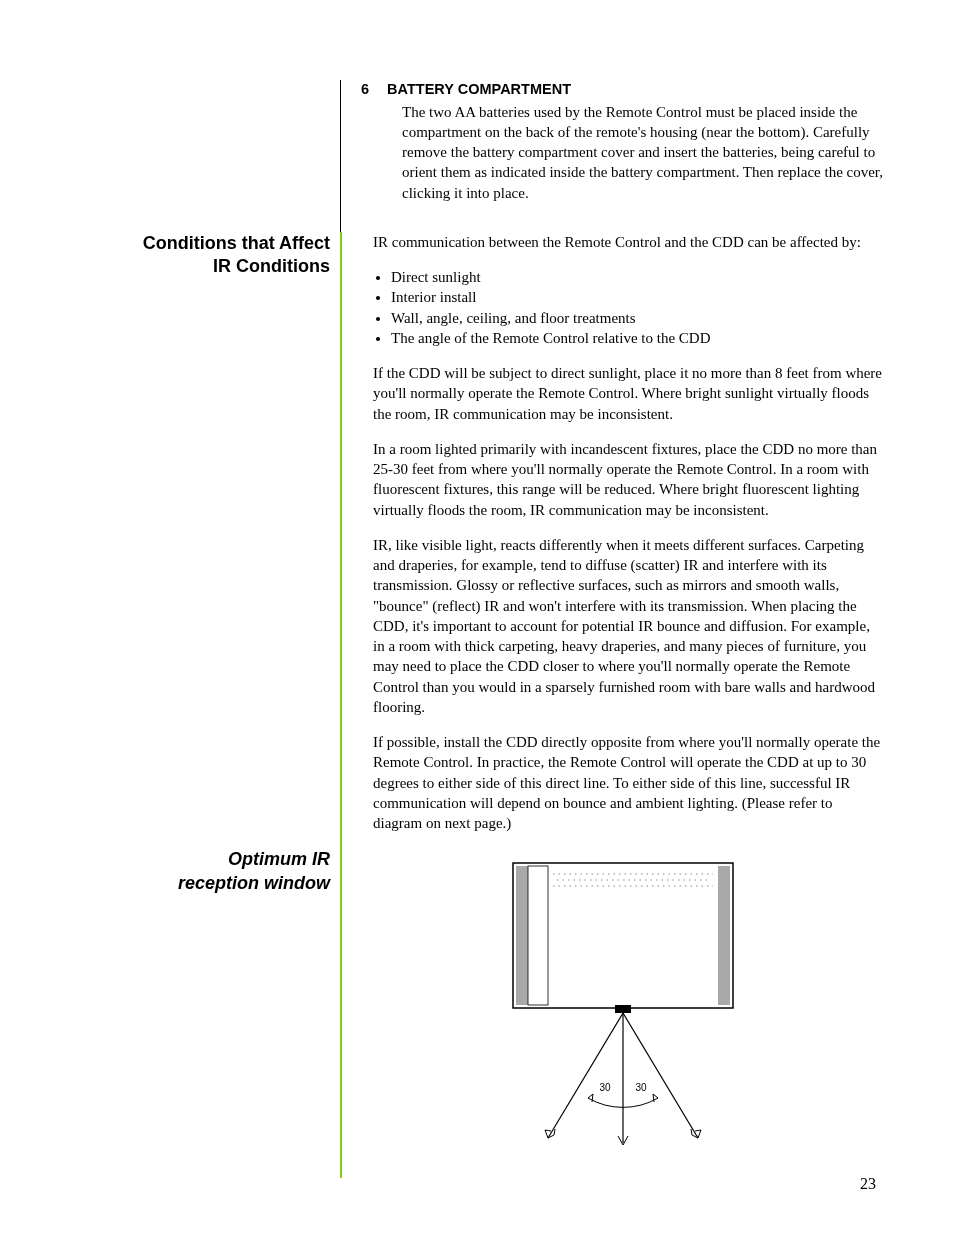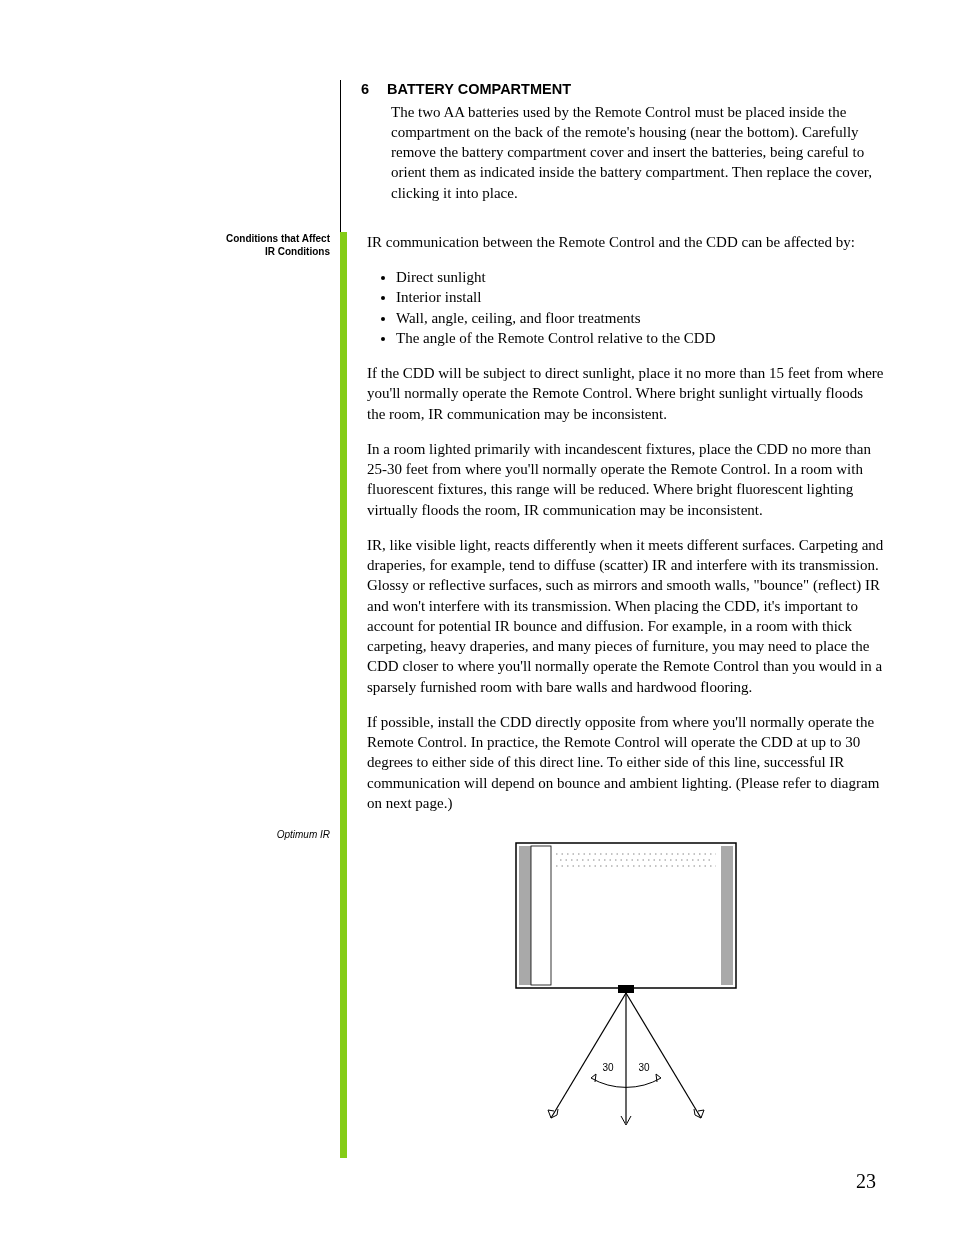--- a/index.html
+++ b/index.html
@@ -24,47 +24,47 @@
     display: flex;
     align-items: flex-start;
   }
   .margin-col {
     width: 290px;
     flex: 0 0 290px;
     box-sizing: border-box;
     padding-right: 10px;
     text-align: right;
     font-family: "Helvetica Neue", Arial, sans-serif;
-    font-size: 10px;
+    font-size: 18px;
     color: #000;
     line-height: 1.3;
   }
   .margin-col .side-heading {
     font-weight: bold;
   }
   .margin-col .side-caption {
     font-style: italic;
-    font-weight: normal;
+    font-weight: bold;
   }
   .body-col {
     flex: 1;
-    border-left: 7px solid #84cc16;
+    border-left: 2px solid #84cc16;
     padding-left: 20px;
     box-sizing: border-box;
   }
   .section-title {
     font-family: "Helvetica Neue", Arial, sans-serif;
     font-weight: bold;
     font-size: 14.5px;
     display: flex;
     gap: 18px;
     margin-bottom: 2px;
   }
   .section-text {
-    margin: 0 0 1em 0;
+    margin: 0 0 1em 11px;
   }
   .indent {
     padding-left: 30px;
   }
   ul.bullets {
     margin: 2px 0 1em 29px;
     padding: 0;
     list-style: disc;
     font-family: Liberation Serif, serif;
   }
@@ -75,21 +75,21 @@
   .diagram-wrap {
     margin-top: 10px;
     display: flex;
     justify-content: center;
   }
   .page-num {
     position: absolute;
     right: 78px;
     bottom: 40px;
     font-family: Georgia, serif;
-    font-size: 20px;
+    font-size: 16px;
   }
 </style>
 </head>
 <body>
 
 <div class="page">
 
   <div class="two-col">
     <div class="margin-col"></div>
     <div class="body-col" style="border-left:1px solid #000;">
@@ -108,30 +108,31 @@
       <div class="side-heading">IR Conditions</div>
     </div>
     <div class="body-col">
       <p class="section-text" style="margin-top:0;">IR communication between the Remote Control and the CDD can be affected by:</p>
       <ul class="bullets">
         <li>Direct sunlight</li>
         <li>Interior install</li>
         <li>Wall, angle, ceiling, and floor treatments</li>
         <li>The angle of the Remote Control relative to the CDD</li>
       </ul>
-      <p class="section-text">If the CDD will be subject to direct sunlight, place it no more than 15 feet from where you'll normally operate the Remote Control. Where bright sunlight virtually floods the room, IR communication may be inconsistent.</p>
+      <p class="section-text">If the CDD will be subject to direct sunlight, place it no more than 8 feet from where you'll normally operate the Remote Control. Where bright sunlight virtually floods the room, IR communication may be inconsistent.</p>
       <p class="section-text">In a room lighted primarily with incandescent fixtures, place the CDD no more than 25-30 feet from where you'll normally operate the Remote Control. In a room with fluorescent fixtures, this range will be reduced. Where bright fluorescent lighting virtually floods the room, IR communication may be inconsistent.</p>
       <p class="section-text">IR, like visible light, reacts differently when it meets different surfaces. Carpeting and draperies, for example, tend to diffuse (scatter) IR and interfere with its transmission. Glossy or reflective surfaces, such as mirrors and smooth walls, "bounce" (reflect) IR and won't interfere with its transmission. When placing the CDD, it's important to account for potential IR bounce and diffusion. For example, in a room with thick carpeting, heavy draperies, and many pieces of furniture, you may need to place the CDD closer to where you'll normally operate the Remote Control than you would in a sparsely furnished room with bare walls and hardwood flooring.</p>
       <p class="section-text">If possible, install the CDD directly opposite from where you'll normally operate the Remote Control. In practice, the Remote Control will operate the CDD at up to 30 degrees to either side of this direct line. To either side of this line, successful IR communication will depend on bounce and ambient lighting. (Please refer to diagram on next page.)</p>
     </div>
   </div>
 
   <div class="two-col">
     <div class="margin-col">
       <div class="side-caption">Optimum IR</div>
+      <div class="side-caption">reception window</div>
     </div>
     <div class="body-col">
       <div class="diagram-wrap">
         <svg width="260" height="300" viewBox="0 0 260 300">
 
           <rect x="20" y="5" width="220" height="145" fill="none" stroke="#000" stroke-width="1.5"></rect>
 
           <rect x="23" y="8" width="12" height="139" fill="#a9a9a9"></rect>
           <rect x="225" y="8" width="12" height="139" fill="#a9a9a9"></rect>
 

